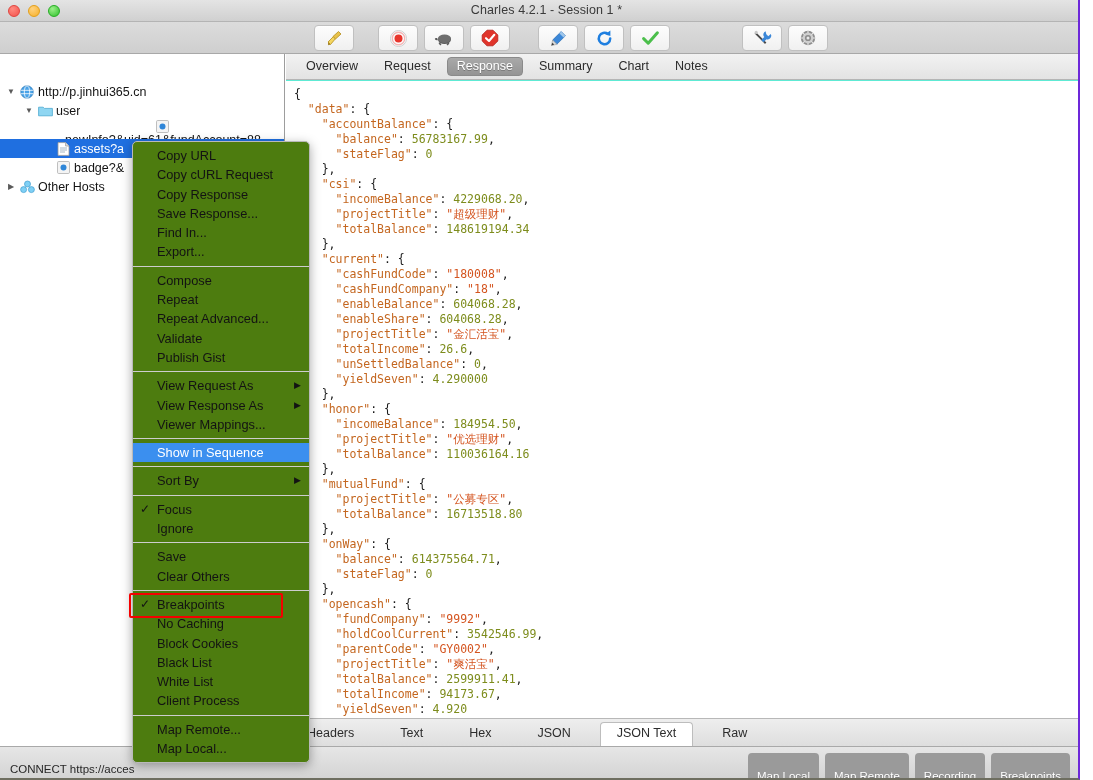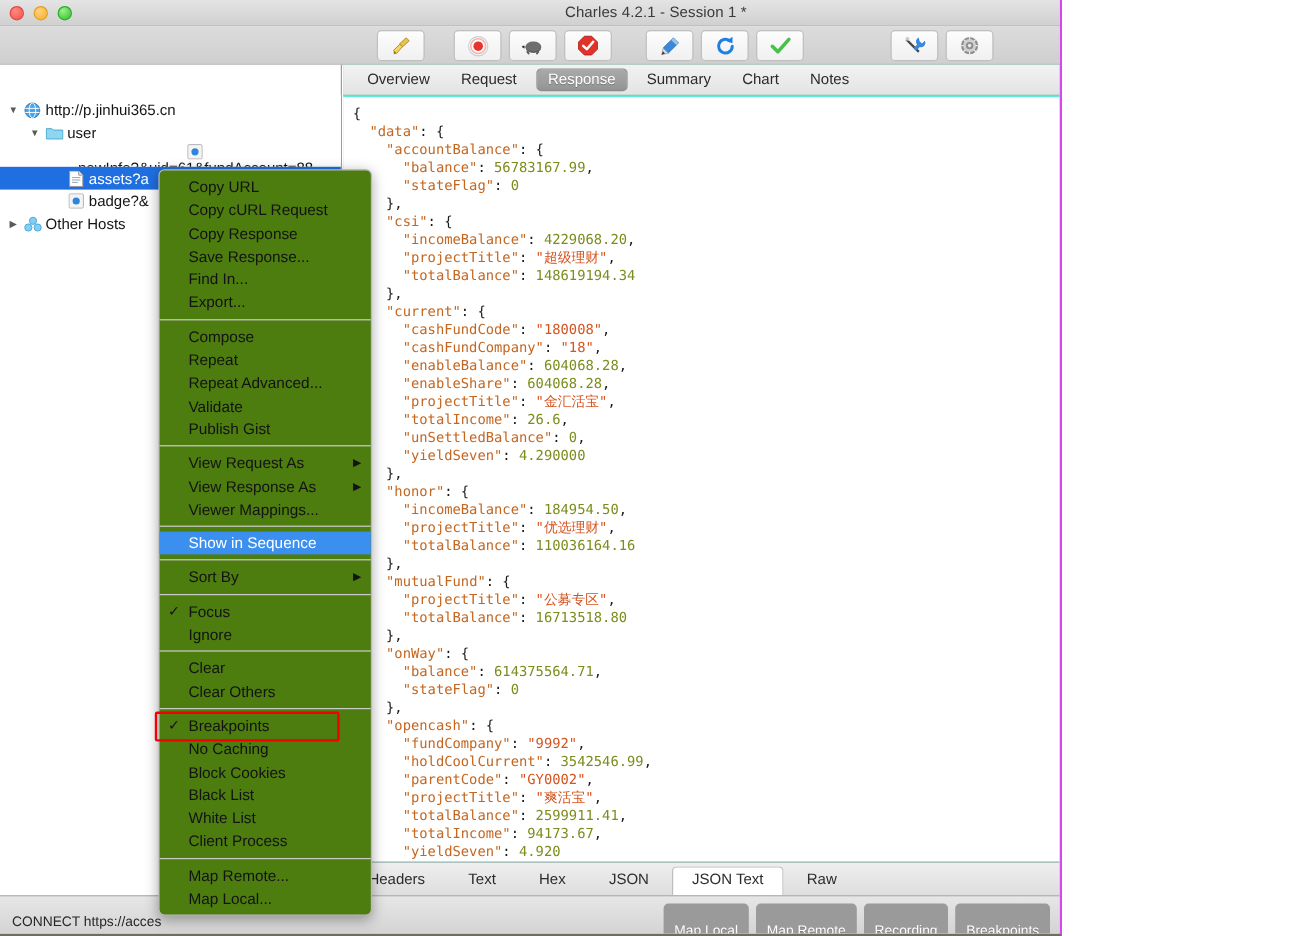--- a/index.html
+++ b/index.html
@@ -5,23 +5,23 @@
   * { box-sizing: border-box; margin: 0; padding: 0; }
   html, body {
     width: 1093px; height: 780px;
     font-family: "Liberation Sans", sans-serif;
     background: #ffffff;
     overflow: hidden;
     -webkit-font-smoothing: antialiased;
   }
   #app {
     position: relative;
-    width: 885px; height: 780px;
+    width: 1080px; height: 780px;
     background: #ffffff;
-    border-right: 2px solid #d946ef;
+    border-right: 2px solid #6d28d9;
     border-bottom: 2px solid #6e6e60;
     overflow: hidden;
   }
 
   
   .titlebar {
     position: absolute; left: 0; top: 0; width: 1093px; height: 22px;
     background: linear-gradient(to bottom, #e4e4e4, #d0d0d0);
     border-bottom: 1px solid #b4b4b4;
   }
@@ -110,21 +110,21 @@
   }
   .jl { height: 15px; }
   .jk { color: #c4661f; }   
   .js { color: #d4541f; }   
   .jn { color: #7d8c1c; }   
   .jp { color: #1a1a1a; }   
   .bottom-tabs {
     position: absolute; left: 0; right: 0; bottom: 0; height: 28px;
     background: linear-gradient(to bottom, #eeeeee, #dedede);
     border-top: 1px solid #b8b8b8;
-    display: flex; align-items: flex-end; padding-left: 4px; gap: 2px;
+    display: flex; align-items: flex-end; padding-left: 4px; gap: 12px;
   }
   .bt {
     font-size: 12.5px; color: #2c2c2c; padding: 4px 17px 6px; cursor: default;
     border-radius: 4px 4px 0 0;
   }
   .bt.active { background: #ffffff; border: 1px solid #bdbdbd; border-bottom: none; padding: 3px 16px 6px; }
 
   
   .statusbar {
     position: absolute; left: 0; right: 0; bottom: 0; height: 32px;
@@ -398,21 +398,21 @@
       <div class="ctx-item"><span>View Response As</span><span class="ctx-arrow">▶</span></div>
       <div class="ctx-item"><span>Viewer Mappings...</span></div>
       <div class="ctx-sep"></div>
       <div class="ctx-item sel"><span>Show in Sequence</span></div>
       <div class="ctx-sep"></div>
       <div class="ctx-item"><span>Sort By</span><span class="ctx-arrow">▶</span></div>
       <div class="ctx-sep"></div>
       <div class="ctx-item"><span class="ctx-check">✓</span><span>Focus</span></div>
       <div class="ctx-item"><span>Ignore</span></div>
       <div class="ctx-sep"></div>
-      <div class="ctx-item"><span>Clear</span></div>
+      <div class="ctx-item"><span>Save</span></div>
       <div class="ctx-item"><span>Clear Others</span></div>
       <div class="ctx-sep"></div>
       <div class="ctx-item"><span class="ctx-check">✓</span><span>Breakpoints</span><span class="ctx-highlight" style="border-color: rgb(245, 0, 0);"></span></div>
       <div class="ctx-item"><span>No Caching</span></div>
       <div class="ctx-item"><span>Block Cookies</span></div>
       <div class="ctx-item"><span>Black List</span></div>
       <div class="ctx-item"><span>White List</span></div>
       <div class="ctx-item"><span>Client Process</span></div>
       <div class="ctx-sep"></div>
       <div class="ctx-item"><span>Map Remote...</span></div>

